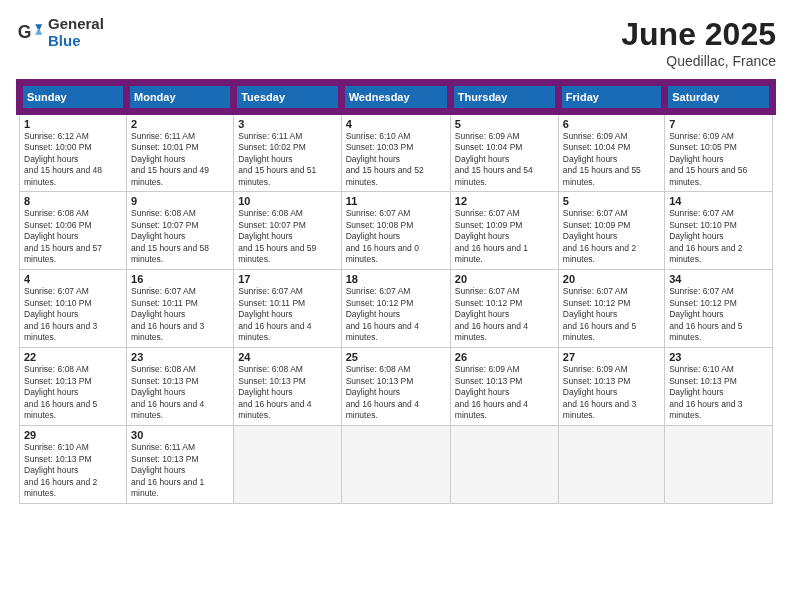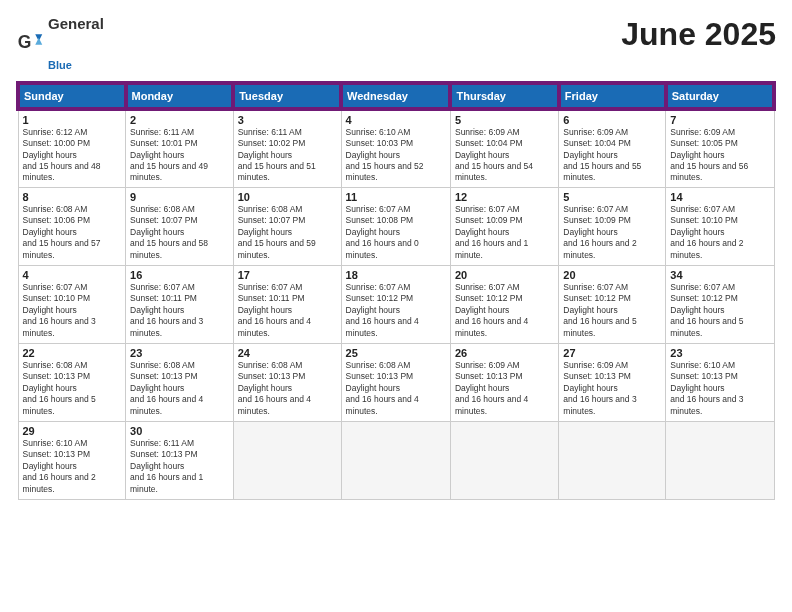--- a/index.html
+++ b/index.html
@@ -24,29 +24,28 @@
     }
     .logo {
       display: flex;
       align-items: center;
       gap: 4px;
     }
     .logo-text {
       display: flex;
       flex-direction: column;
       line-height: 1.1;
-      gap: 26px;
     }
     .logo-general {
       font-size: 15px;
       font-weight: bold;
       color: #333;
     }
     .logo-blue {
-      font-size: 11px;
+      font-size: 15px;
       font-weight: bold;
       color: #1a6bb5;
     }
     .logo-icon {
       width: 28px;
       height: 28px;
     }
     .title-block {
       text-align: right;
     }
@@ -65,21 +64,21 @@
       border-collapse: collapse;
       border: 1px solid #ccc;
     }
     .calendar th {
       background: #1a6bb5;
       color: #fff;
       font-size: 11px;
       font-weight: bold;
       padding: 5px 4px;
       text-align: left;
-      border: 4px solid #701a75;
+      border: 7px solid #701a75;
     }
     .calendar td {
       border: 1px solid #ccc;
       vertical-align: top;
       padding: 3px 4px;
       width: 113px;
       height: 78px;
       font-size: 9px;
       color: #333;
       background: #fff;
@@ -115,20 +114,21 @@
         <polygon points="22,6 30,6 26,14" fill="#1a6bb5"></polygon>
         <polygon points="26,10 30,18 22,18" fill="#5aabdc"></polygon>
       </svg>
       <div class="logo-text">
         <span class="logo-general">General</span>
         <span class="logo-blue">Blue</span>
       </div>
     </div>
     <div class="title-block">
       <div class="title-month">June 2025</div>
+      <div class="title-location">Quedillac, France</div>
     </div>
   </div>
 
   <table class="calendar">
     <thead>
       <tr>
         <th>Sunday</th>
         <th>Monday</th>
         <th>Tuesday</th>
         <th>Wednesday</th>

